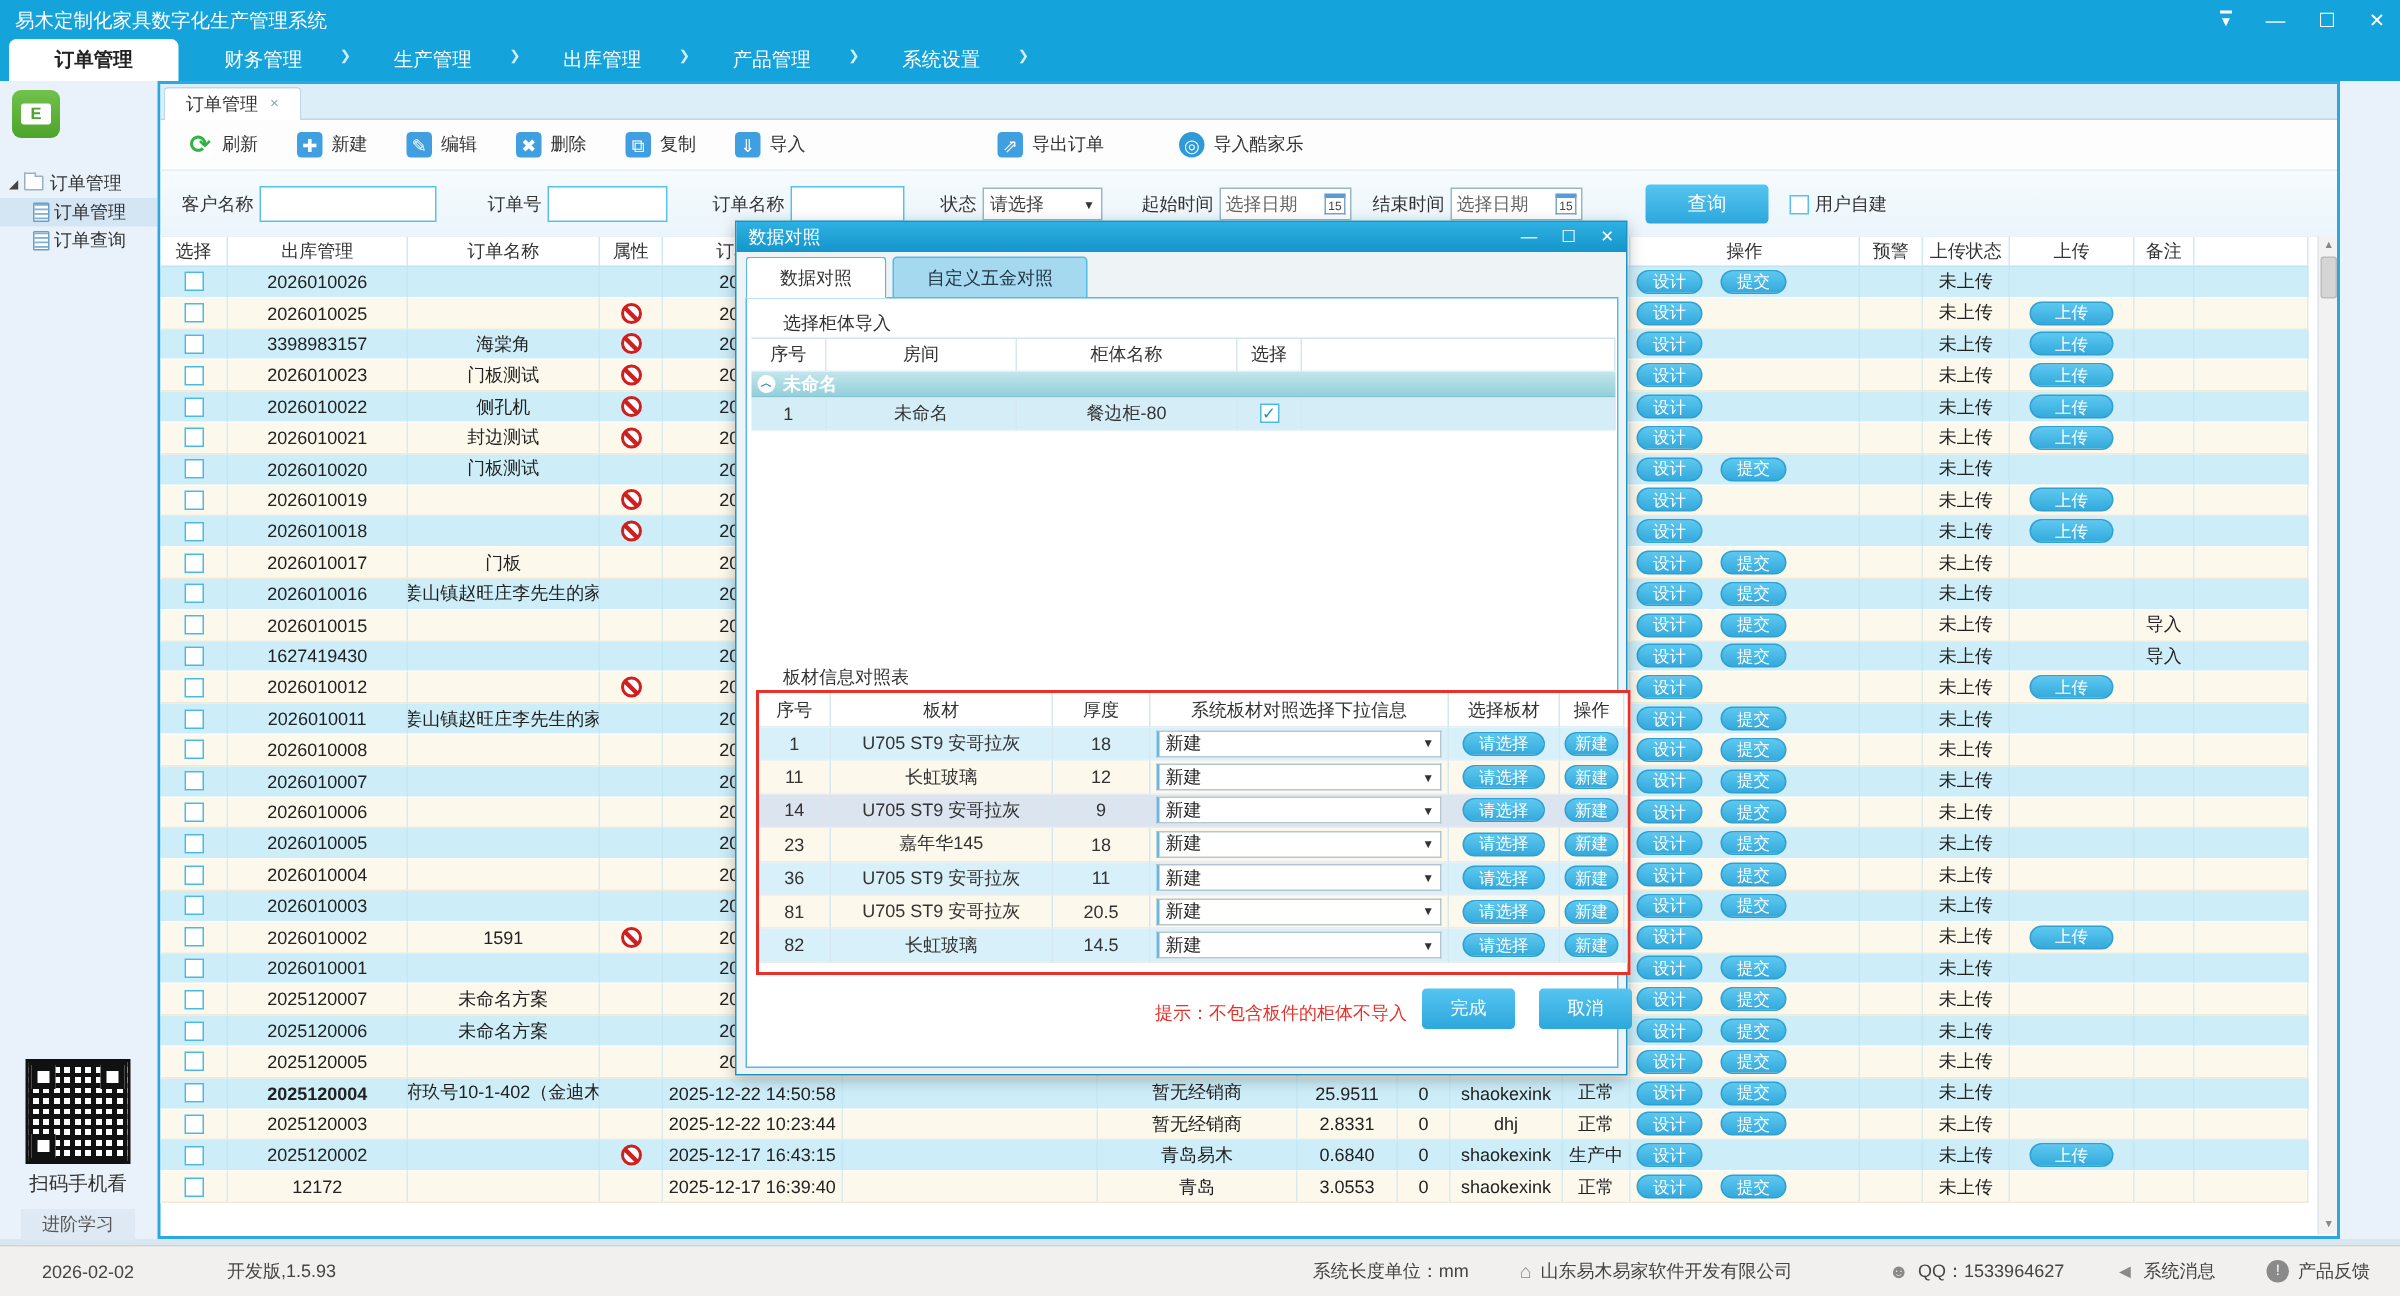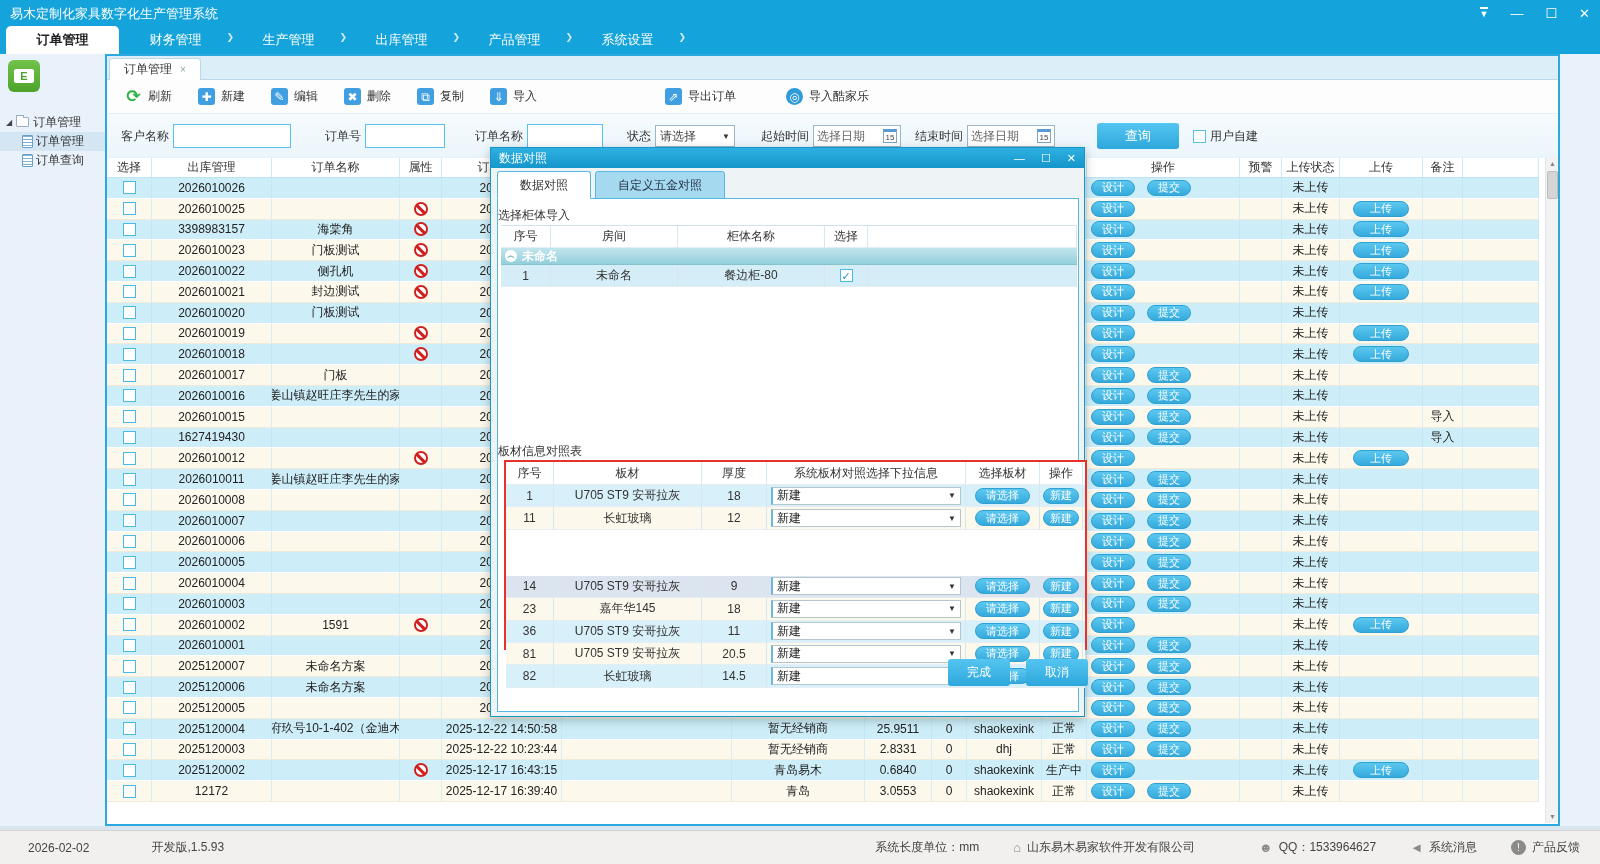--- a/index.html
+++ b/index.html
@@ -100,35 +100,35 @@
   
   .dialog { position:absolute; left:490px; top:147px; width:595px; height:570px; background:#eef3f6; border:1px solid #1695c8; box-shadow:0 3px 10px rgba(0,0,0,.25); }
   .dtitle { height:20px; background:linear-gradient(#2fb0e2,#1596cb); color:#fff; display:flex; align-items:center; padding:0 8px; font-size:12px; }
   .dctrls { margin-left:auto; display:flex; gap:16px; align-items:center; }
   .dctrl { color:#fff; font-size:11px; cursor:pointer; line-height:1; }
   .dtabs { position:absolute; left:6px; top:23px; display:flex; gap:4px; }
   .dtab { height:28px; display:flex; align-items:center; justify-content:center; padding:0 22px; font-size:12px; cursor:pointer; }
   .dtab.active { background:#fff; border:1px solid #56b9e2; border-bottom:1px solid #fff; border-radius:3px 3px 0 0; position:relative; z-index:2; }
   .dtab.inactive { background:#a5d9f0; border:1px solid #56b9e2; border-radius:3px 3px 0 0; color:#234; }
   .dpanel { position:absolute; left:6px; top:50px; width:582px; height:514px; background:#fff; border:1px solid #56b9e2; }
-  .dsec { position:absolute; left:0; font-size:12px; color:#333; }
+  .dsec { position:absolute; left:24px; font-size:12px; color:#333; }
   .ctable { position:absolute; left:3px; top:26px; width:576px; border-top:1px solid #cfe4ee; }
   .crow { display:flex; height:22px; }
   .crow .cc { display:flex; align-items:center; justify-content:center; border-right:1px solid #d5e8f0; border-bottom:1px solid #e2eef4; height:100%; font-size:12px; }
   .crow.h { background:#fff; }
   .crow.grp { height:17px; background:linear-gradient(#c2e5ec,#93cfdb); border-bottom:1px solid #86c3cf; display:flex; align-items:center; color:#fff; font-weight:bold; }
   .grp .circ { width:12px; height:12px; background:#fff; color:#2a8aa8; border-radius:50%; font-size:8px; line-height:12px; text-align:center; margin:0 5px 0 4px; font-weight:bold; }
   .crow.d { background:#d4edf6; }
   .ckd { width:13px; height:13px; border:1px solid #49b9e8; background:#fff; color:#1b8fd0; font-size:11px; line-height:12px; text-align:center; font-weight:bold; }
   .redbox { position:absolute; left:6px; top:261px; width:583px; height:190px; border:2px solid #e8312b; background:#fff; }
   .btable { width:100%; }
   .brow { display:flex; height:22.4px; }
   .brow .bc { display:flex; align-items:center; justify-content:center; border-right:1px solid #d5e8f0; border-bottom:1px solid #e7eef3; height:100%; font-size:12px; overflow:hidden; white-space:nowrap; }
   .brow.h { height:23px; background:#fff; }
-  .brow.a { background:#d8f0f9; } .brow.b { background:#fdf8ec; } .brow.selrow { background:#dce4ef;margin-top:46px; }
+  .brow.a { background:#d8f0f9; } .brow.b { background:#fdf8ec; } .brow.selrow { background:#dce4ef; }
   .combo { width:96%; height:18px; background:#fff; border:1px solid #b6c6cf; border-left:2px solid #6fb6dc; display:flex; align-items:center; justify-content:space-between; padding:0 4px; font-size:12px; color:#222; }
   .combo .arr { font-size:8px; color:#333; }
   .dhint { position:absolute; left:0; top:468px; width:440px; text-align:right; color:#e8312b; font-size:12px; }
   .dbtn { position:absolute; top:460px; width:62px; height:27px; background:linear-gradient(#55c5f1,#2da7dc); color:#fff; border:none; border-radius:3px; font-size:12px; cursor:pointer; }
   .dbtn.ok { left:450px; } .dbtn.cancel { left:528px; }
 
   
   .statusbar { position:absolute; left:0; top:830px; width:1600px; height:34px; background:#f1f0ee; border-top:1px solid #d4d3d1; display:flex; align-items:center; color:#444; }
   .sb-item { display:flex; align-items:center; gap:6px; margin-right:34px; white-space:nowrap; }
   .sb-ic { color:#8a8a8a; font-size:13px; }
@@ -169,20 +169,29 @@
       <span>订单管理</span>
     </div>
     <div class="tree-item sel">
       <span class="doc"></span>
       <span>订单管理</span>
     </div>
     <div class="tree-item">
       <span class="doc"></span>
       <span>订单查询</span>
     </div>
+  </div>
+  <div class="qr-wrap">
+    <div class="qr">
+        <i></i>
+        <i></i>
+        <i></i>
+      </div>
+    <div class="qr-cap">扫码手机看</div>
+    <div class="qr-cap2">进阶学习</div>
   </div>
 </div>
 
 <div class="panel">
   <div class="tabstrip">
     <div class="ctab">
       <span>订单管理</span>
       <span class="x">×</span>
     </div>
   </div>
@@ -919,21 +928,21 @@
         <div class="c" style="width: 42px;"></div>
         <div class="c" style="width: 58px;">未上传</div>
         <div class="c" style="width: 83px;"></div>
         <div class="c" style="width: 40px;"></div>
         <div class="c" style="width: 76px;"></div>
       </div>
       <div class="r a">
         <div class="c" style="width: 45px;">
           <span class="rowcb"></span>
         </div>
-        <div class="c" style="width: 120px;">2025120004</div>
+        <div class="c" style="width: 120px; font-weight: bold;">2025120004</div>
         <div class="c" style="width: 128px;">晋府玖号10-1-402（金迪木门</div>
         <div class="c" style="width: 42px;"></div>
         <div class="c" style="width: 120px;">2025-12-22 14:50:58</div>
         <div class="c" style="width: 170px;"></div>
         <div class="c" style="width: 133px;">暂无经销商</div>
         <div class="c" style="width: 67px;">25.9511</div>
         <div class="c" style="width: 35px;">0</div>
         <div class="c" style="width: 75px;">shaokexink</div>
         <div class="c" style="width: 45px;">正常</div>
         <div class="c ops" style="width: 153px;">
@@ -1194,20 +1203,21 @@
             </div>
             <div class="bc" style="width: 74px;">
               <span class="pbtn">请选择</span>
             </div>
             <div class="bc" style="width: 43px;">
               <span class="pbtn" style="padding: 0px 6px;">新建</span>
             </div>
           </div>
         </div>
     </div>
+    <div class="dhint">提示：不包含板件的柜体不导入</div>
     <button class="dbtn ok">完成</button>
     <button class="dbtn cancel">取消</button>
   </div>
 </div>
 
 <div class="statusbar">
   <span class="sb-item" style="margin-left:28px">2026-02-02</span>
   <span class="sb-item" style="margin-left:28px">开发版,1.5.93</span>
   <span class="sb-item" style="margin-left:auto">系统长度单位：mm</span>
   <span class="sb-item">

